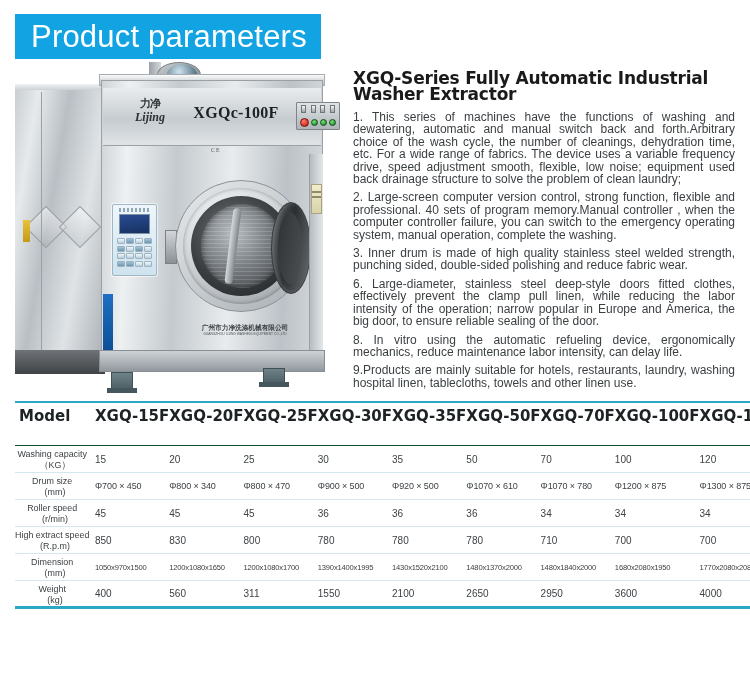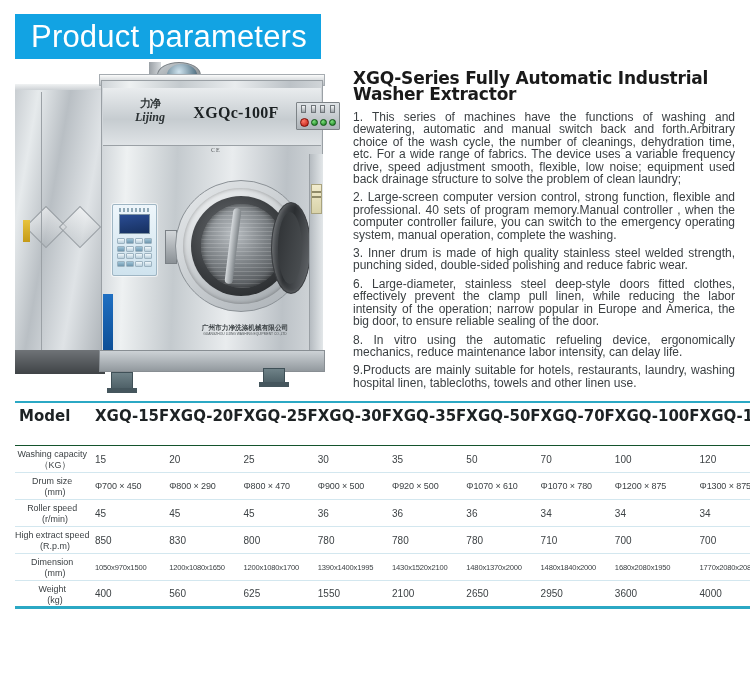--- a/index.html
+++ b/index.html
@@ -502,21 +502,21 @@
           <td class="val">100</td>
           <td class="val">120</td>
           <td class="val">150</td>
         </tr>
         <tr>
           <td class="rowlabel">
             <span class="l1">Drum size</span>
             <span class="l2">(mm)</span>
           </td>
           <td class="val phi">Φ700 × 450</td>
-          <td class="val phi">Φ800 × 290</td>
+          <td class="val phi">Φ800 × 340</td>
           <td class="val phi">Φ800 × 470</td>
           <td class="val phi">Φ900 × 500</td>
           <td class="val phi">Φ920 × 500</td>
           <td class="val phi">Φ1070 × 610</td>
           <td class="val phi">Φ1070 × 780</td>
           <td class="val phi">Φ1200 × 875</td>
           <td class="val phi">Φ1300 × 875</td>
           <td class="val phi">Φ1470 × 885</td>
         </tr>
         <tr>
@@ -567,21 +567,21 @@
           <td class="val small">1770x2080x2080</td>
           <td class="val small">2180x2190x2300</td>
         </tr>
         <tr>
           <td class="rowlabel">
             <span class="l1">Weight</span>
             <span class="l2">(kg)</span>
           </td>
           <td class="val">400</td>
           <td class="val">560</td>
-          <td class="val">625</td>
+          <td class="val">311</td>
           <td class="val">1550</td>
           <td class="val">2100</td>
           <td class="val">2650</td>
           <td class="val">2950</td>
           <td class="val">3600</td>
           <td class="val">4000</td>
           <td class="val">5100</td>
         </tr>
       </tbody>
   </table>

